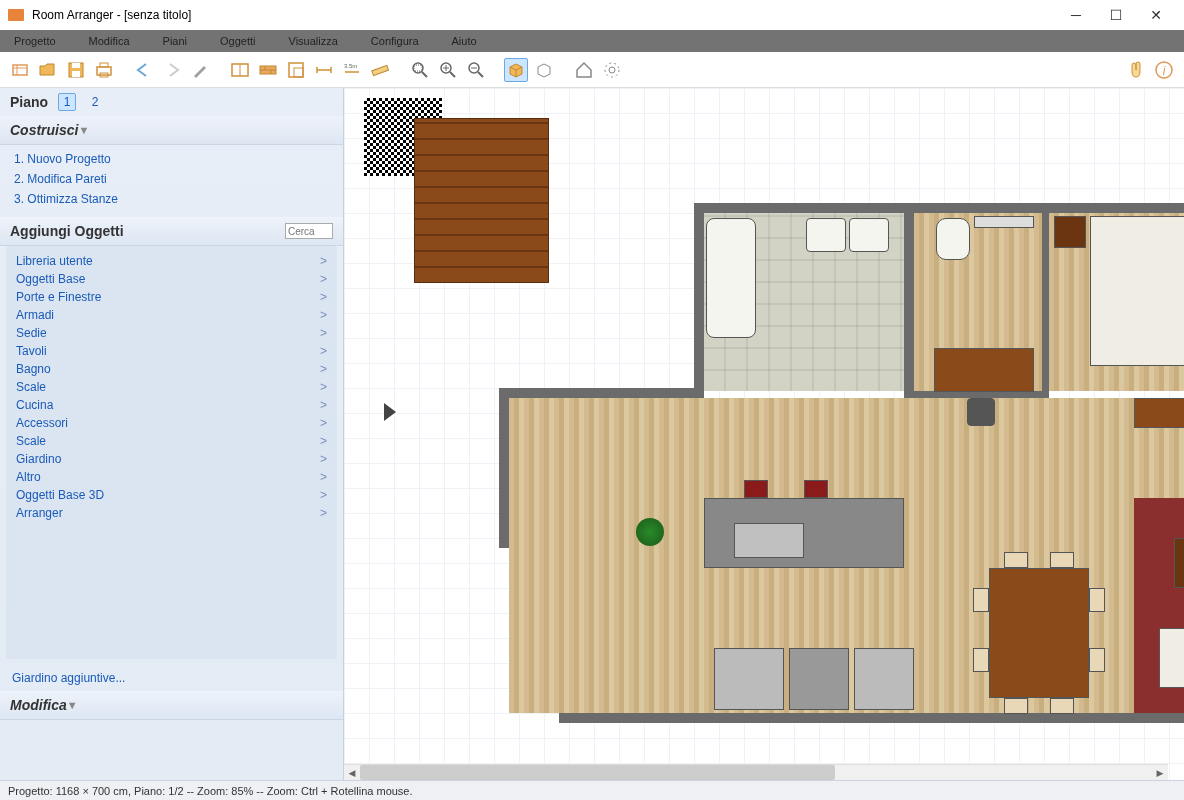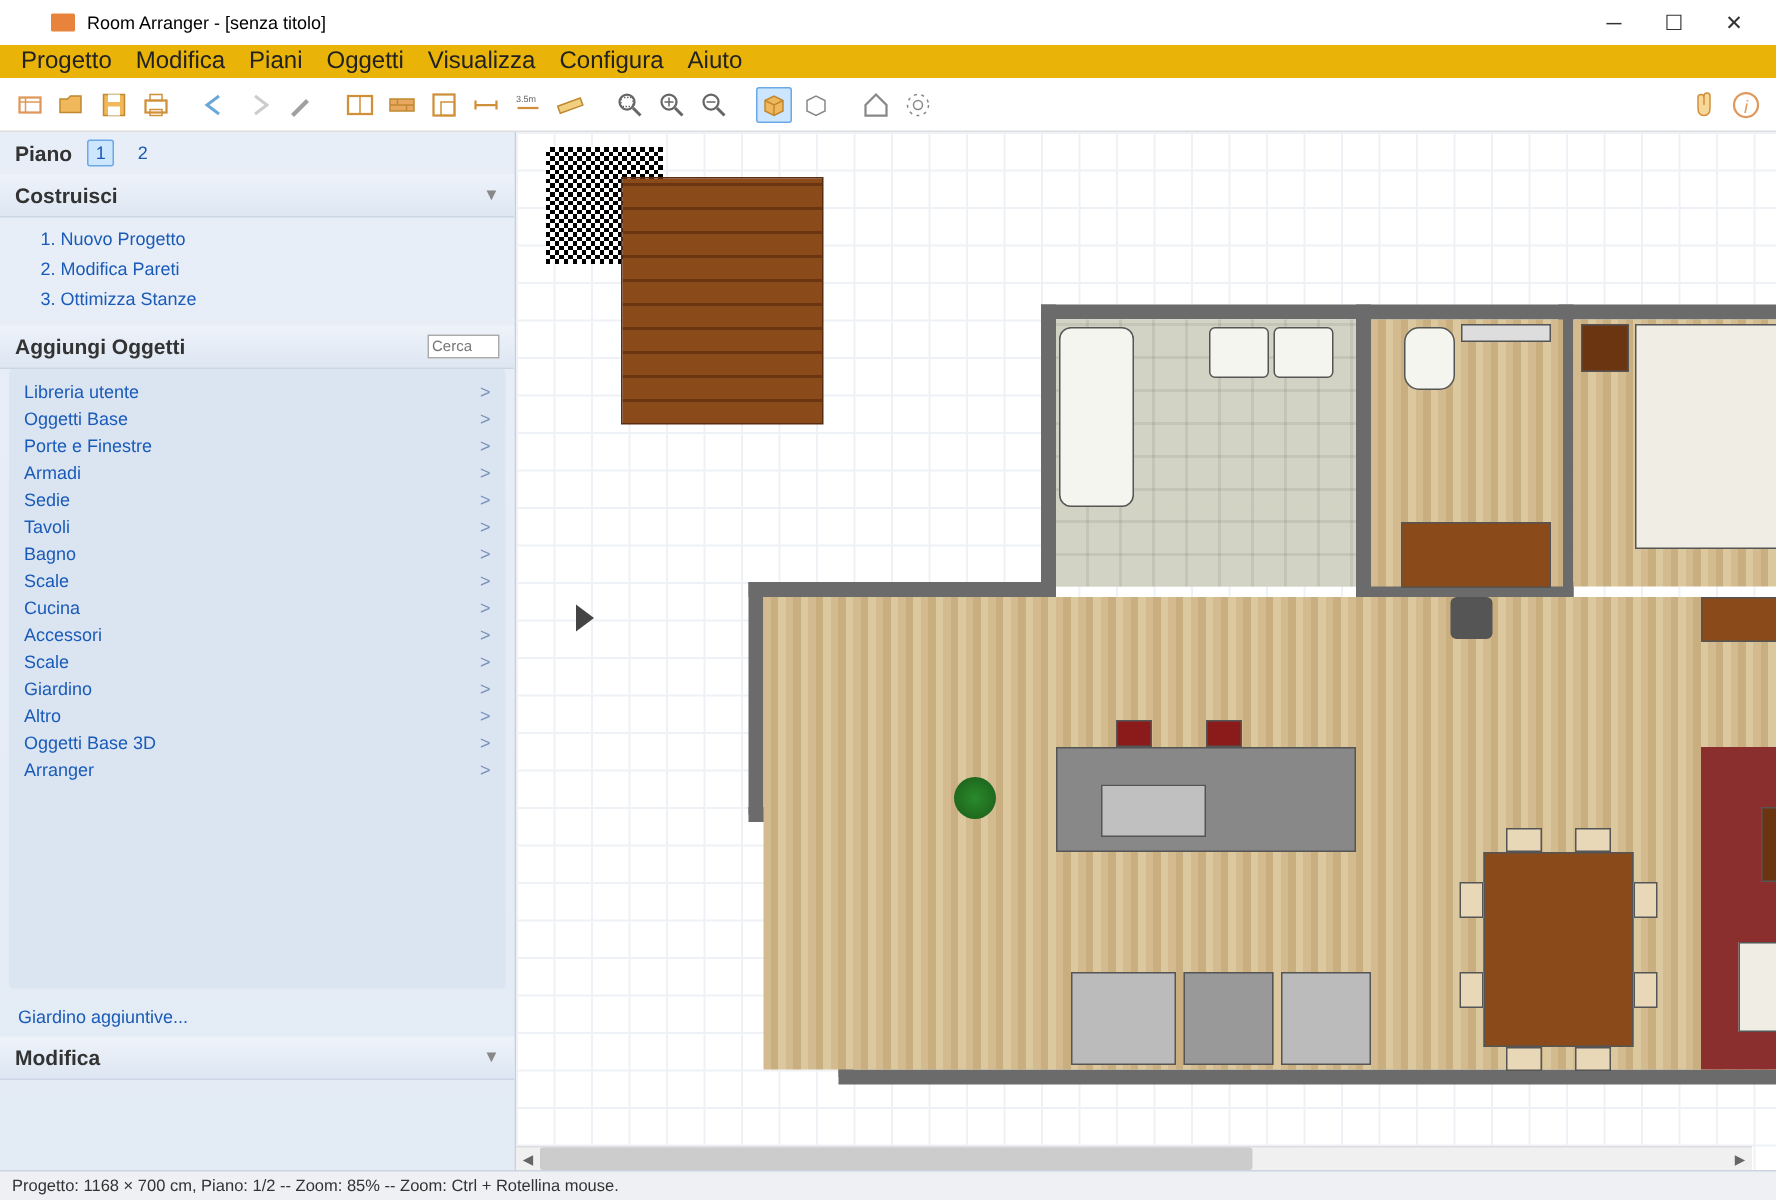--- a/index.html
+++ b/index.html
@@ -1,38 +1,38 @@
 <!DOCTYPE html>
 <html><head>
 <meta charset="utf-8">
 <style>
 * { margin: 0; padding: 0; box-sizing: border-box; font-family: "Segoe UI", Tahoma, sans-serif; }
 body { width: 1184px; height: 800px; background: #fff; overflow: hidden; display: flex; flex-direction: column; }
-.titlebar { height: 30px; display: flex; align-items: center; padding: 0 8px; background: #fff; margin-left: 26px; }
+.titlebar { height: 30px; display: flex; align-items: center; padding: 0 8px; background: #fff; }
 .titlebar .icon { width: 16px; height: 12px; background: #e8833b; margin-right: 8px; border-radius: 1px; }
 .titlebar .title { font-size: 12px; color: #000; }
 .win-controls { margin-left: auto; display: flex; }
 .win-controls div { width: 40px; height: 28px; display: flex; align-items: center; justify-content: center; font-size: 14px; color: #333; cursor: pointer; }
-.menubar { height: 22px; display: flex; align-items: center; padding: 0 6px; gap: 0; background: #eab308; font-size: 16px; }
+.menubar { height: 22px; display: flex; align-items: center; padding: 0 6px; gap: 17px; background: #737373; font-size: 11px; }
 .menubar .menu-item { padding: 2px 8px; cursor: pointer; color: #222; }
 .toolbar { height: 36px; display: flex; align-items: center; padding: 0 8px; gap: 4px; background: #fff; border-bottom: 1px solid #ddd; }
 .tb { width: 24px; height: 24px; display: flex; align-items: center; justify-content: center; cursor: pointer; border: 1px solid transparent; border-radius: 2px; }
 .tb svg { width: 20px; height: 20px; }
 .tb.selected { background: #cde6ff; border-color: #6aa8e8; }
 .tb-sep { width: 8px; }
 .tb-right { margin-left: auto; display: flex; gap: 4px; }
 .main { flex: 1; display: flex; overflow: hidden; }
 .sidebar { width: 344px; background: linear-gradient(#e8eef8, #e3ebf5); border-right: 1px solid #c5d0e0; display: flex; flex-direction: column; font-size: 12px; overflow: hidden; }
-.panel-head { background: linear-gradient(#eef3fa, #dde6f2); padding: 6px 10px; font-size: 14px; font-weight: 600; color: #333; border-bottom: 1px solid #cbd5e3; display: flex; align-items: center; justify-content: space-between; }
+.panel-head { background: linear-gradient(#eef3fa, #dde6f2); padding: 6px 10px; font-size: 14px; font-weight: 600; color: #333; border-bottom: 1px solid #cbd5e3; display: flex; align-items: center; justify-content: flex-start; font-style: italic; }
 .chev { color: #888; font-size: 11px; }
 .floor-row { padding: 5px 10px; display: flex; align-items: center; gap: 10px; font-size: 14px; font-weight: 600; color: #333; }
 .floor-btn { width: 18px; height: 18px; display: flex; align-items: center; justify-content: center; border-radius: 2px; font-size: 12px; font-weight: normal; cursor: pointer; }
 .floor-btn.active { background: #cde6ff; border: 1px solid #6aa8e8; color: #1a5bb8; }
 .floor-btn.inactive { color: #1a5bb8; }
-.build-list { padding: 4px 12px 8px 21px; }
+.build-list { padding: 4px 12px 8px 8px; }
 .build-list div { padding: 3px 6px; color: #1a5bb8; cursor: pointer; }
 .add-row { display: flex; align-items: flex-end; justify-content: space-between; padding: 6px 10px; font-size: 14px; font-weight: 600; color: #333; border-bottom: 1px solid #cbd5e3; background: linear-gradient(#eef3fa, #dde6f2); }
 .search { width: 48px; height: 16px; font-size: 10px; padding: 0 2px; border: 1px solid #aaa; }
 .cat-list { flex: 1; padding: 6px 0; background: #dbe5f2; margin: 0 6px 6px 6px; border-radius: 3px; overflow-y: auto; }
 .cat { display: flex; justify-content: space-between; padding: 2px 10px; color: #1a5bb8; cursor: pointer; font-size: 12px; }
 .cat .arrow { color: #7890b8; }
 .extra-lib { padding: 6px 12px; color: #1a5bb8; font-size: 12px; cursor: pointer; }
 .canvas { flex: 1; position: relative; background: #fff; overflow: hidden; }
 .grid { position: absolute; inset: 0; background-image: linear-gradient(#eef1f5 1px, transparent 1px), linear-gradient(90deg, #eef1f5 1px, transparent 1px); background-size: 25px 25px; }
 .qr { position: absolute; left: 20px; top: 10px; width: 78px; height: 78px; background: #fff; }

